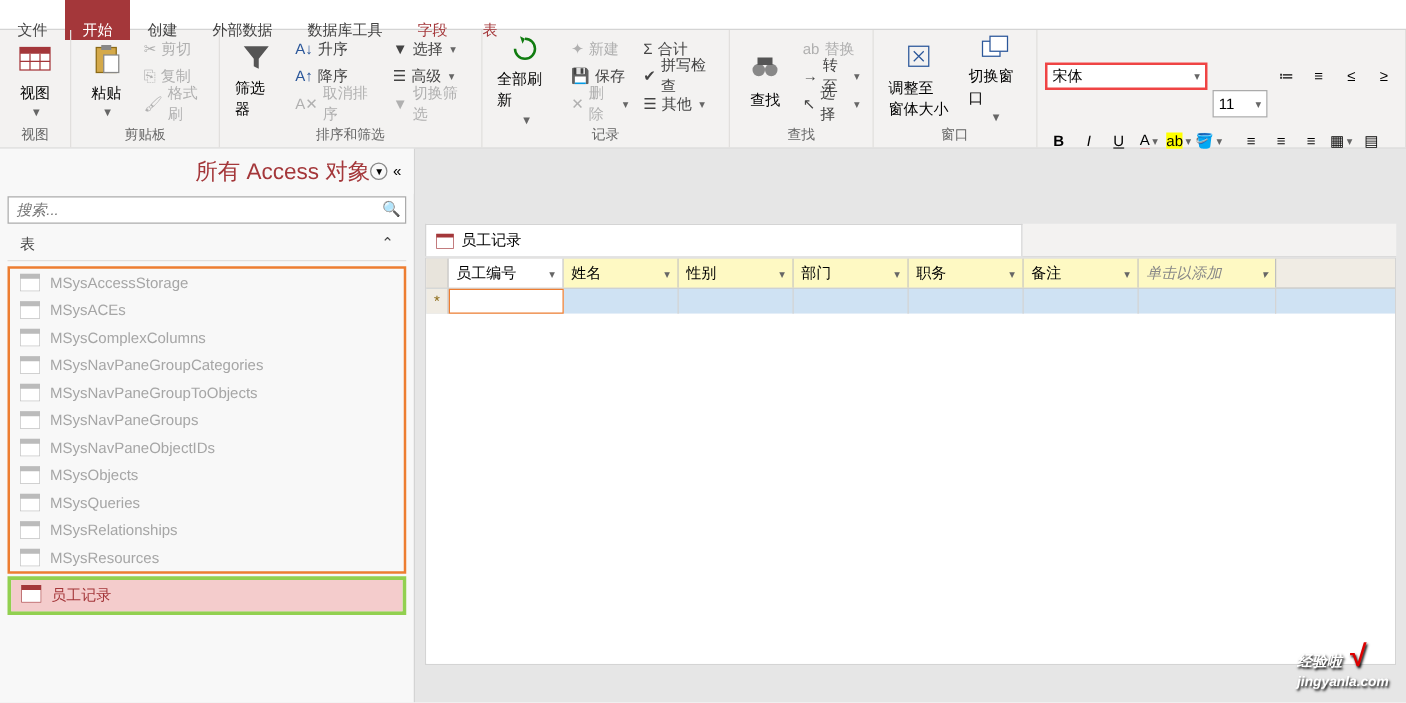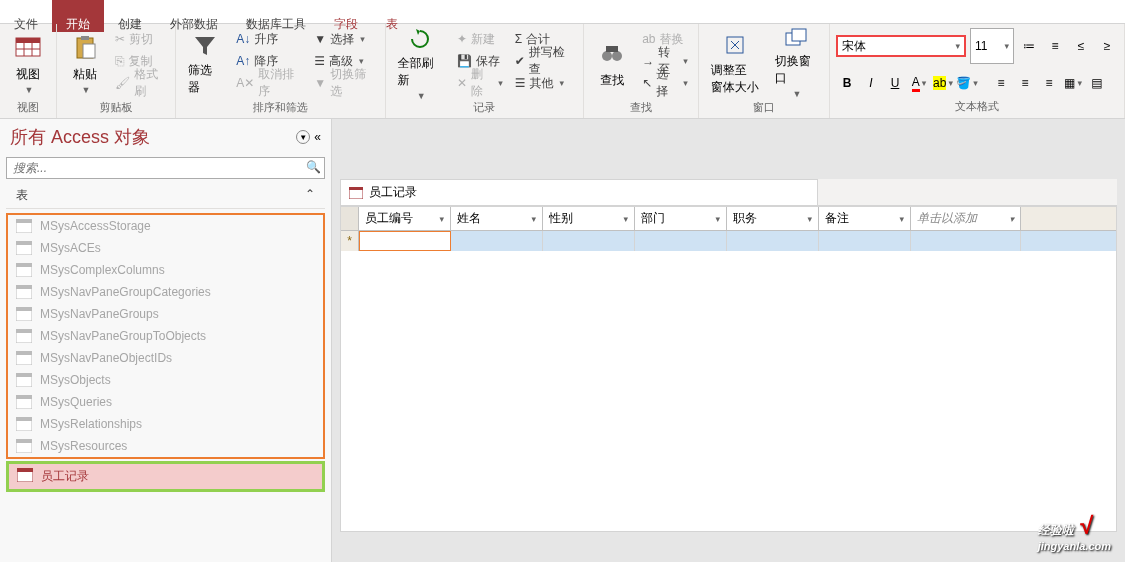--- a/index.html
+++ b/index.html
@@ -16,21 +16,21 @@
 .ribbon-group-label { text-align: center; font-size: 11px; color: #666; padding-top: 2px; }
 .ribbon-btn-lg { display: flex; flex-direction: column; align-items: center; justify-content: center; padding: 2px 6px; cursor: pointer; gap: 2px; height: 70px; }
 .ribbon-btn-lg .icon { width: 32px; height: 32px; display: flex; align-items: center; justify-content: center; }
 .ribbon-btn-sm { display: flex; align-items: center; gap: 4px; padding: 2px 4px; cursor: pointer; height: 22px; color: #444; }
 .ribbon-btn-sm.disabled { color: #b0b0b0; }
 .ribbon-col { display: flex; flex-direction: column; gap: 0px; }
 .dd { font-size: 9px; color: #666; margin-left: 2px; }
 
 .main { display: flex; height: 443px; }
 .nav-pane { width: 332px; border-right: 1px solid #d4d4d4; background: #f8f8f8; display: flex; flex-direction: column; }
-.nav-header { display: flex; align-items: center; justify-content: space-between; padding: 6px 10px; background: #f8f8f8; }
+.nav-header { display: flex; align-items: center; justify-content: flex-end; padding: 6px 10px; background: #f8f8f8; }
 .nav-title { font-size: 18px; color: #a4373a; font-weight: normal; }
 .nav-collapse { display: flex; gap: 4px; }
 .search-box { margin: 2px 6px; position: relative; }
 .search-input { width: 100%; padding: 3px 22px 3px 6px; border: 1px solid #ababab; font-style: italic; color: #888; font-size: 12px; }
 .search-icon { position: absolute; right: 4px; top: 3px; color: #2b579a; }
 .nav-section { padding: 4px 10px; font-size: 12px; color: #444; display: flex; justify-content: space-between; border-bottom: 1px solid #e1dfdd; margin: 2px 6px; }
 .nav-list { flex: 1; overflow: auto; padding: 0 4px; }
 .nav-box-orange { border: 2px solid #ed7d31; margin: 2px; }
 .nav-box-green { border: 3px solid #92d050; margin: 2px; }
 .nav-item { display: flex; align-items: flex-start; gap: 8px; padding: 4px 8px; color: #a6a6a6; cursor: pointer; }
@@ -38,35 +38,35 @@
 .table-icon { width: 16px; height: 14px; }
 
 .content { flex: 1; background: #e6e6e6; padding: 8px; overflow: hidden; position: relative; }
 .tab-bar { display: flex; background: #f3f2f1; border-bottom: 1px solid #d4d4d4; margin-top: 52px; }
 .tab-bar-item { display: flex; align-items: center; gap: 6px; padding: 4px 400px 4px 8px; background: #fff; border: 1px solid #d4d4d4; border-bottom: none; }
 .tab-bar-title { flex: 1; text-align: center; }
 
 .datasheet { background: #fff; border: 1px solid #d4d4d4; }
 .ds-header { display: flex; background: #f0ece4; border-bottom: 1px solid #c0c0c0; }
 .ds-corner { width: 18px; border-right: 1px solid #c0c0c0; background: #e8e4dc; }
-.ds-col { width: 92px; padding: 3px 6px; border-right: 1px solid #c0c0c0; display: flex; align-items: center; justify-content: space-between; background: #ffffff; }
+.ds-col { width: 92px; padding: 3px 6px; border-right: 1px solid #c0c0c0; display: flex; align-items: center; justify-content: space-between; background: #fef9c3; }
 .ds-col.selected { background: #ffffff; }
 .ds-col.add { color: #888; font-style: italic; }
 .ds-row { display: flex; background: #cfe2f3; height: 20px; }
 .ds-row-head { width: 18px; border-right: 1px solid #c0c0c0; background: #f0ece4; display: flex; align-items: center; justify-content: center; color: #8b6914; }
 .ds-cell { width: 92px; border-right: 1px solid #d4d4d4; }
 .ds-cell.selected { background: #fff; border: 1px solid #ed7d31; }
 .ds-body { height: 280px; background: #fff; }
 
 .watermark { position: absolute; bottom: 10px; right: 14px; color: #fff; font-style: italic; font-size: 18px; text-shadow: 1px 1px 2px #000; font-weight: bold; }
 .watermark .sub { font-size: 11px; display: block; }
 .check { color: #d00; font-size: 24px; font-weight: bold; }
 
 .font-select { border: 2px solid #ef4444; padding: 2px 4px; background: #fff; width: 130px; height: 22px; display: flex; align-items: center; justify-content: space-between; }
-.size-select { border: 1px solid #ababab; padding: 2px 4px; background: #fff; width: 44px; height: 36px; display: flex; align-items: center; justify-content: space-between; }
+.size-select { border: 1px solid #ababab; padding: 2px 4px; background: #fff; width: 44px; height: 22px; display: flex; align-items: center; justify-content: space-between; margin-top: 44px; }
 .fmt-row { display: flex; gap: 2px; margin-top: 4px; }
 .fmt-btn { width: 22px; height: 22px; border: 1px solid transparent; display: flex; align-items: center; justify-content: center; cursor: pointer; }
 </style>
 </head>
 <body>
 
 <div class="tabs">
   <div class="tab">文件</div>
   <div class="tab active">开始</div>
   <div class="tab">创建</div>
@@ -392,28 +392,28 @@
               <rect x="0" y="0" width="16" height="14" fill="#fff" stroke="#bbb"></rect>
               <rect x="0" y="0" width="16" height="4" fill="#bbb"></rect>
             </svg>
             <span>MSysNavPaneGroupCategories</span>
           </div>
           <div class="nav-item">
             <svg class="table-icon">
               <rect x="0" y="0" width="16" height="14" fill="#fff" stroke="#bbb"></rect>
               <rect x="0" y="0" width="16" height="4" fill="#bbb"></rect>
             </svg>
+            <span>MSysNavPaneGroupToObjects</span>
+          </div>
+          <div class="nav-item">
+            <svg class="table-icon">
+              <rect x="0" y="0" width="16" height="14" fill="#fff" stroke="#bbb"></rect>
+              <rect x="0" y="0" width="16" height="4" fill="#bbb"></rect>
+            </svg>
             <span>MSysNavPaneGroups</span>
-          </div>
-          <div class="nav-item">
-            <svg class="table-icon">
-              <rect x="0" y="0" width="16" height="14" fill="#fff" stroke="#bbb"></rect>
-              <rect x="0" y="0" width="16" height="4" fill="#bbb"></rect>
-            </svg>
-            <span>MSysNavPaneGroupToObjects</span>
           </div>
           <div class="nav-item">
             <svg class="table-icon">
               <rect x="0" y="0" width="16" height="14" fill="#fff" stroke="#bbb"></rect>
               <rect x="0" y="0" width="16" height="4" fill="#bbb"></rect>
             </svg>
             <span>MSysNavPaneObjectIDs</span>
           </div>
           <div class="nav-item">
             <svg class="table-icon">

